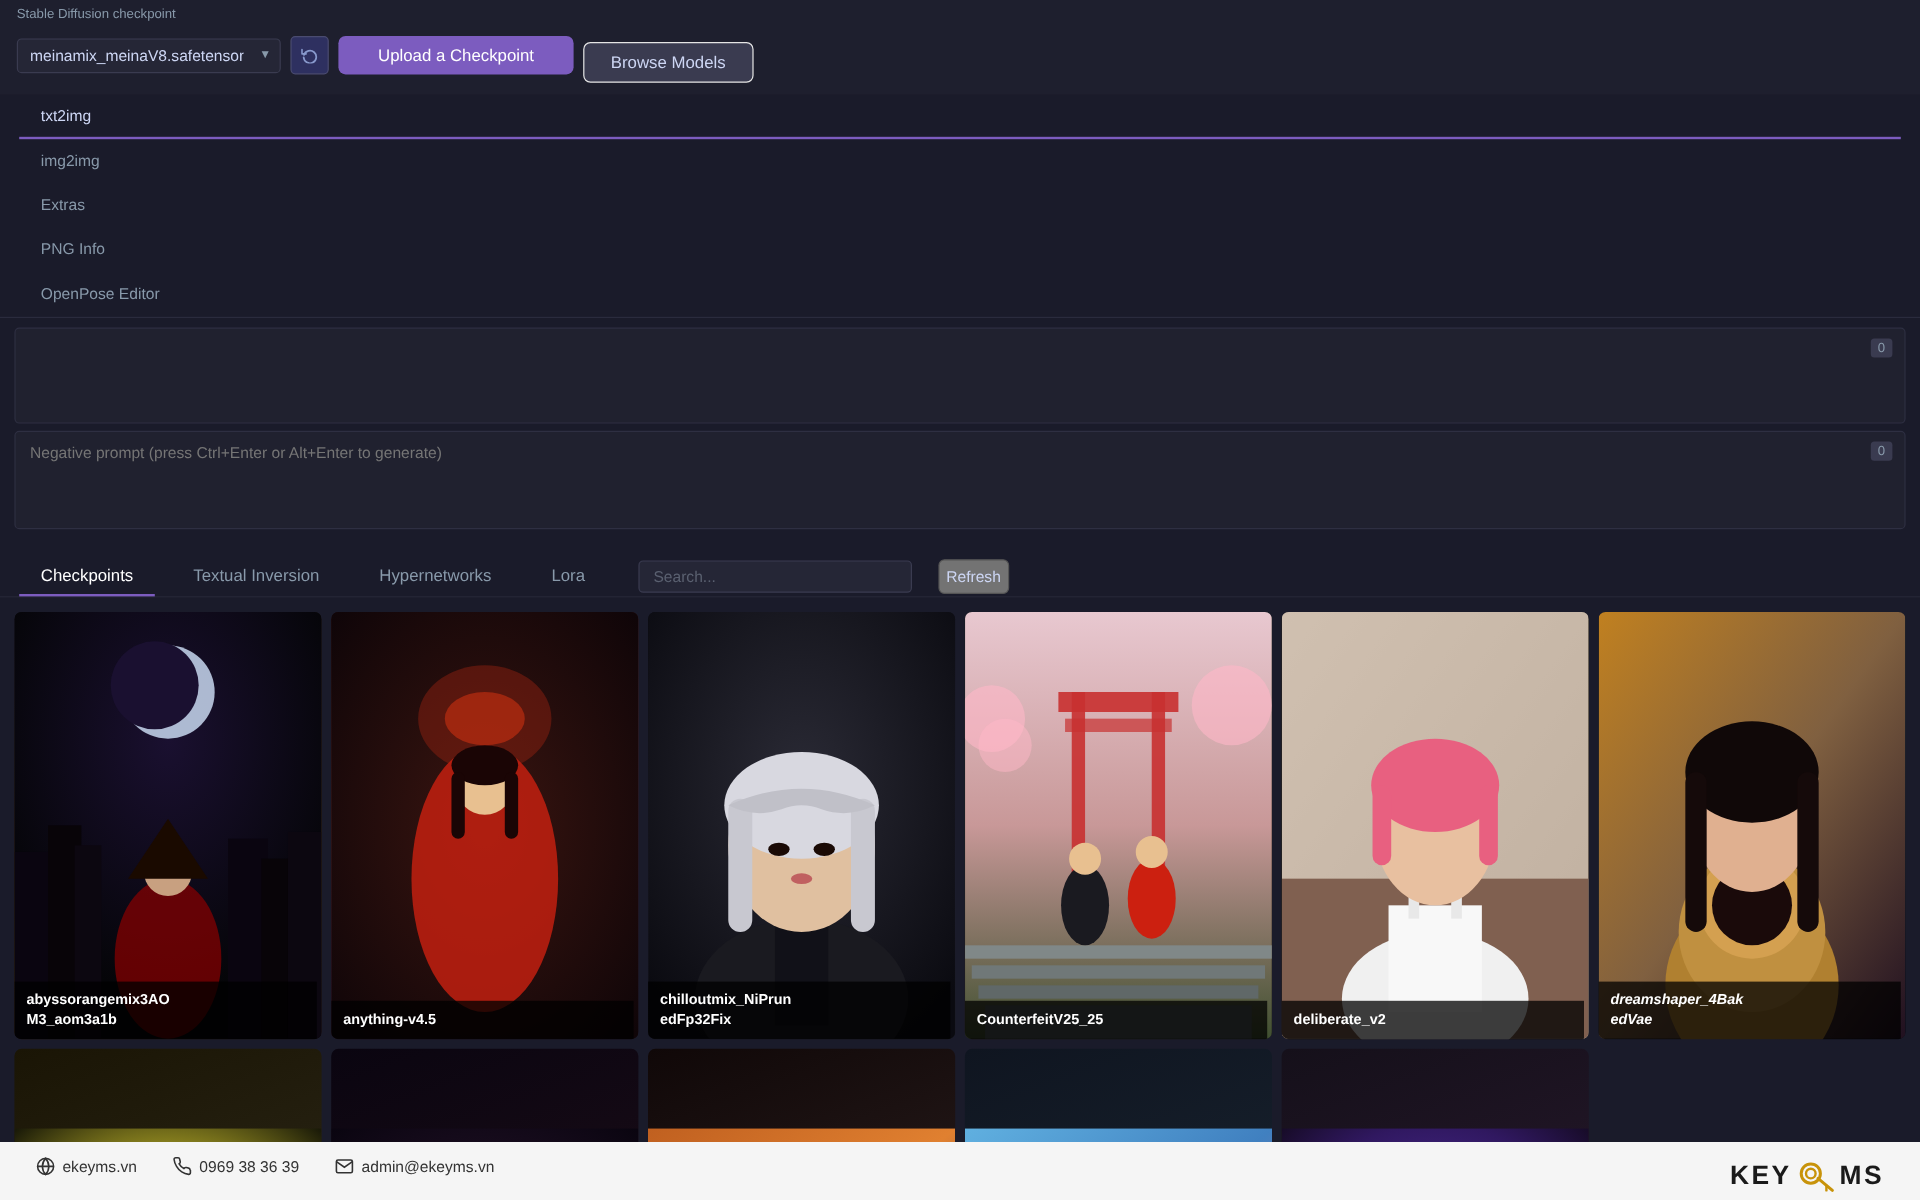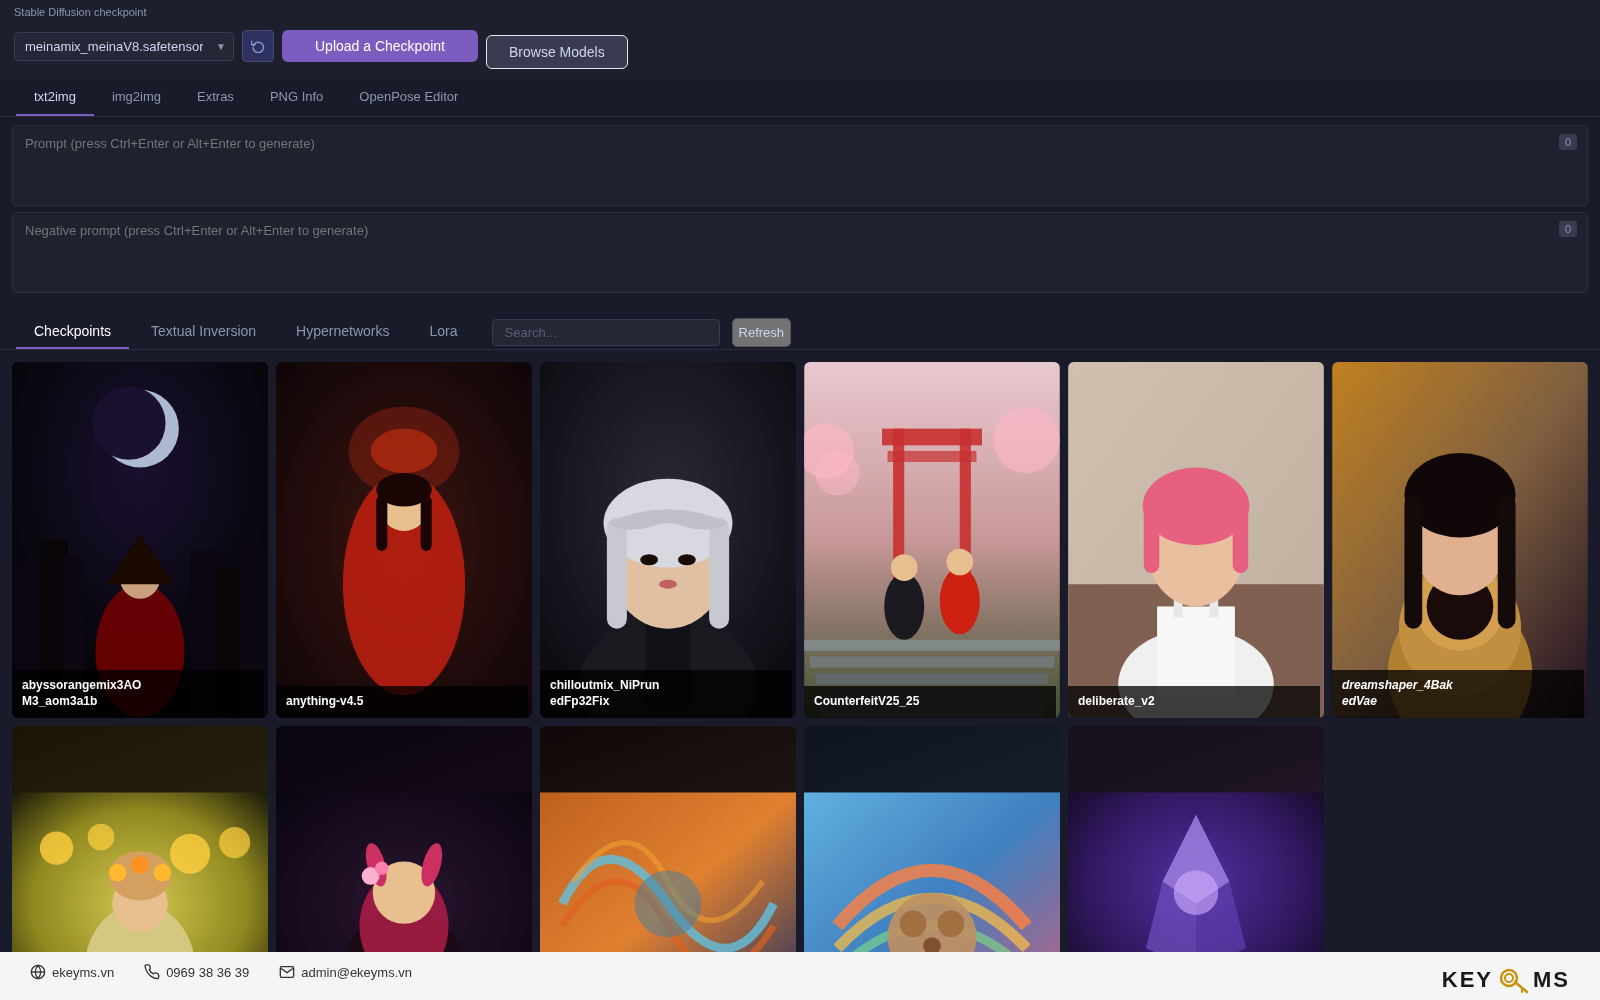--- a/index.html
+++ b/index.html
@@ -55,20 +55,21 @@
       cursor: pointer;
       margin-top: 12px;
     }
 
     
     .tabs-bar {
       background: #1a1b2a;
       padding: 0 16px;
       display: flex;
       border-bottom: 1px solid #2a2b3d;
+      flex-direction: column;
     }
     .tab {
       padding: 10px 18px;
       font-size: 13px;
       cursor: pointer;
       color: #8899aa;
       border-bottom: 2px solid transparent;
     }
     .tab.active {
       color: #cdd6f4;
@@ -110,21 +111,21 @@
       padding: 2px 6px;
       border-radius: 3px;
     }
 
     
     .model-tabs-bar {
       background: #1a1b2a;
       padding: 8px 16px 0;
       display: flex;
       align-items: center;
-      gap: 4px;
+      gap: 14px;
       border-bottom: 1px solid #2a2b3d;
     }
     .model-tab {
       padding: 8px 18px;
       font-size: 14px;
       cursor: pointer;
       color: #8899aa;
       border-bottom: 2px solid transparent;
     }
     .model-tab.active {
@@ -284,21 +285,20 @@
 <div class="tabs-bar">
   <div class="tab active">txt2img</div>
   <div class="tab">img2img</div>
   <div class="tab">Extras</div>
   <div class="tab">PNG Info</div>
   <div class="tab">OpenPose Editor</div>
 </div>
 
 <div class="prompt-section">
   <div class="prompt-box">
-    <textarea placeholder="Prompt (press Ctrl+Enter or Alt+Enter to generate)" rows="3" style=""></textarea>
     <span class="prompt-counter">0</span>
   </div>
   <div class="prompt-box">
     <textarea placeholder="Negative prompt (press Ctrl+Enter or Alt+Enter to generate)" rows="3" style=""></textarea>
     <span class="prompt-counter">0</span>
   </div>
 </div>
 
 <div class="model-tabs-bar">
   <div class="model-tab active">Checkpoints</div>

